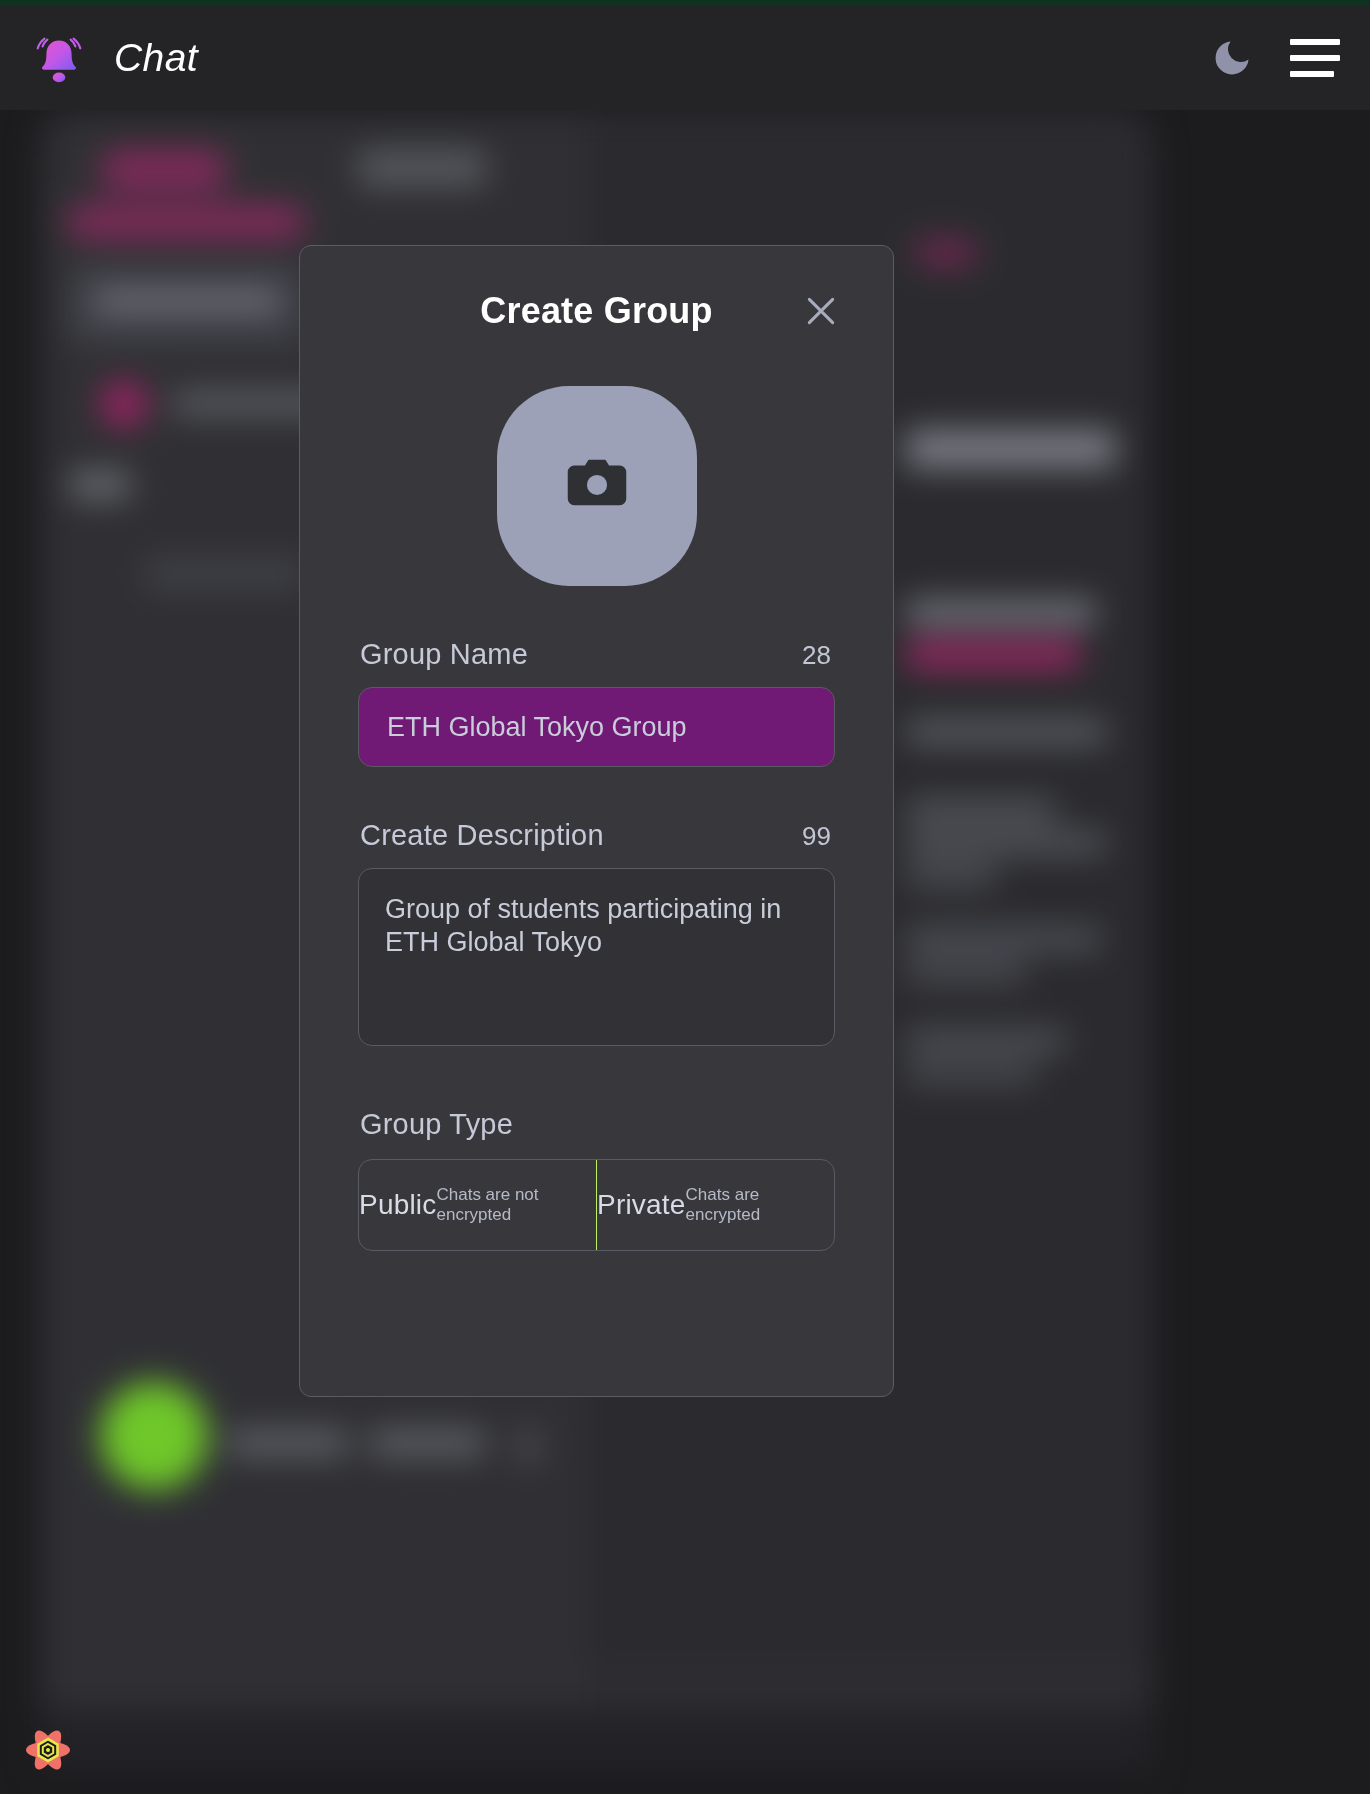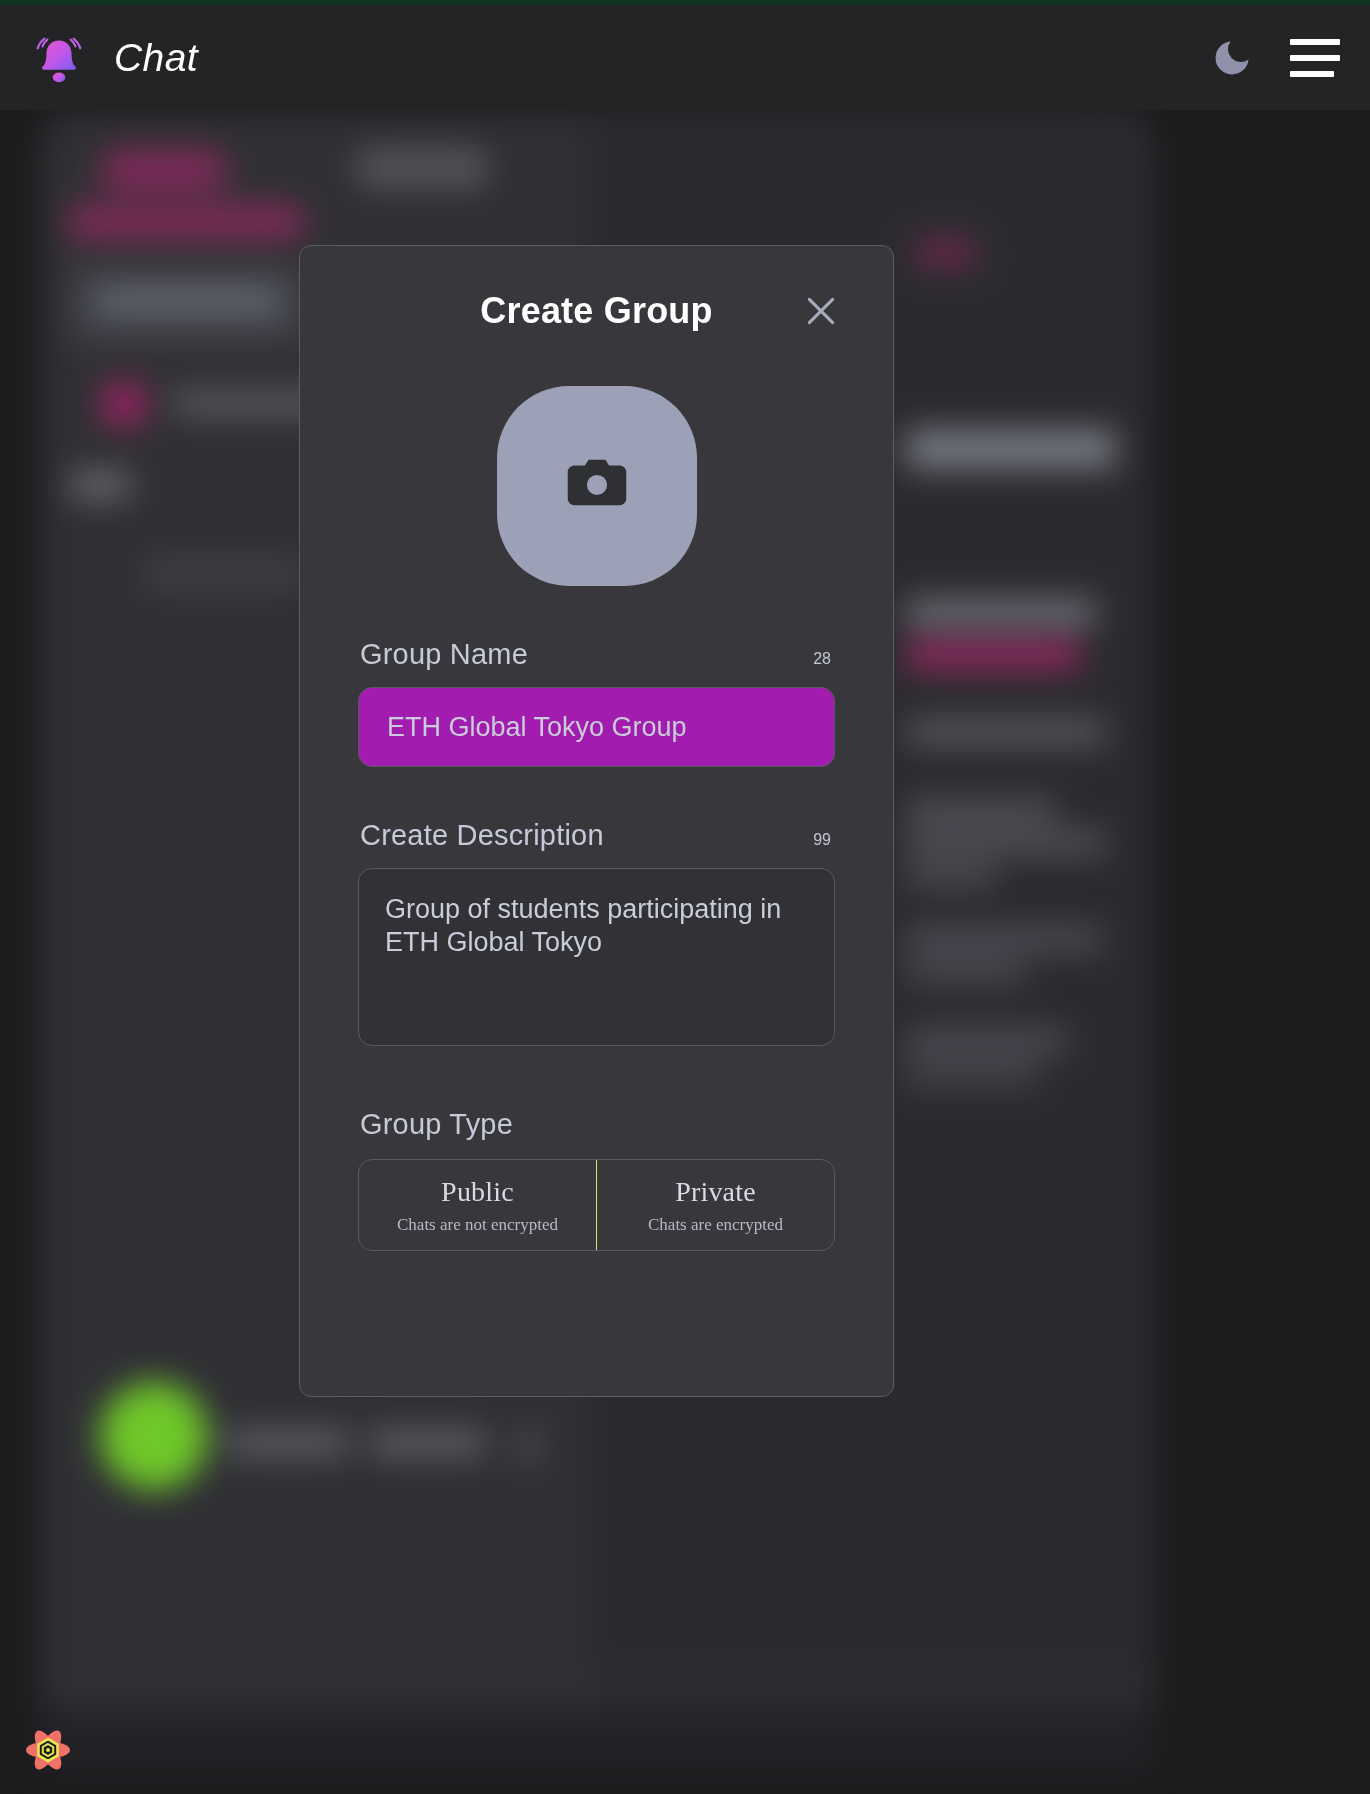--- a/index.html
+++ b/index.html
@@ -216,28 +216,28 @@
 
   .field-label {
     color: #c6cad8;
     font-size: 29px;
     font-weight: 400;
     letter-spacing: 0.2px;
   }
 
   .field-counter {
     color: #c2c6d4;
-    font-size: 16px;
+    font-size: 26px;
   }
 
   .text-input {
     margin-top: 16px;
     width: 100%;
     height: 80px;
-    background: #a21caf;
+    background: #701a75;
     border: 1px solid #585a64;
     border-radius: 14px;
     color: #c9cdda;
     font-family: "Liberation Sans", sans-serif;
     font-size: 27px;
     padding: 0 28px;
     outline: none;
   }
   .text-input::placeholder { color: #7d818e; }
 
@@ -267,26 +267,25 @@
     height: 92px;
     display: flex;
     border: 1px solid #585a64;
     border-radius: 14px;
     overflow: hidden;
   }
 
   .seg-option {
     flex: 1;
     display: flex;
-    flex-direction: column;
+    flex-direction: row;
     align-items: center;
     justify-content: center;
     cursor: pointer;
-    gap: 7px;
-    font-family: Liberation Serif, serif;
+    gap: 0;
   }
   .seg-option + .seg-option { border-left: 1px solid #bef264; }
 
   .seg-title {
     color: #d8dbe6;
     font-size: 28px;
     letter-spacing: 0.2px;
   }
   .seg-sub {
     color: #b6bac8;

